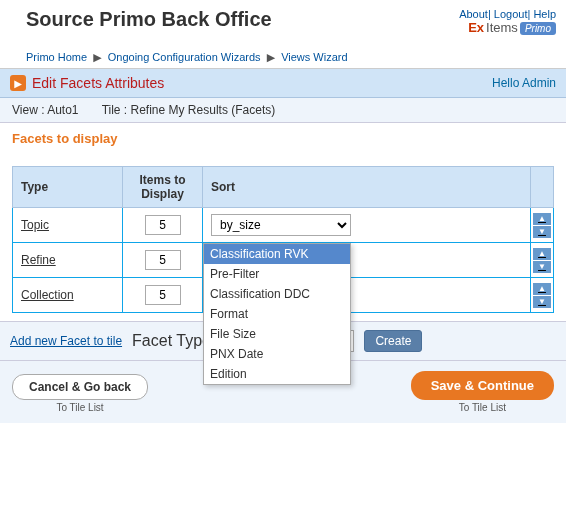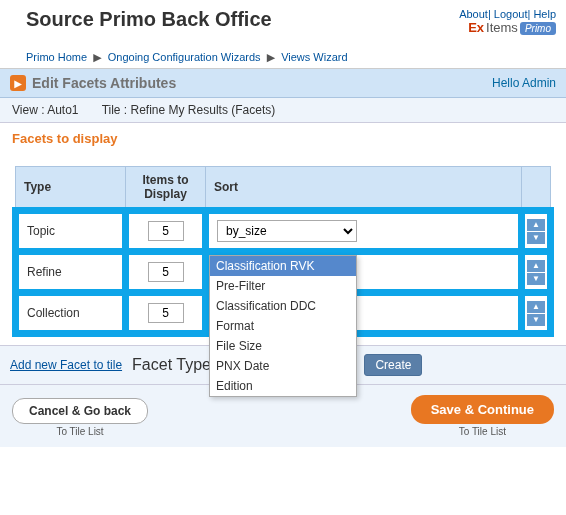--- a/index.html
+++ b/index.html
@@ -50,22 +50,22 @@
     .page-header-bar {
       background: #d0e4f7;
       padding: 6px 10px;
       display: flex;
       align-items: center;
       justify-content: space-between;
       border-bottom: 1px solid #aac4e0;
     }
     .page-header-bar .page-title {
       font-size: 14px;
-      font-weight: bold;
-      color: #737373;
+      font-weight: normal;
+      color: #b91c1c;
     }
     .page-header-bar .arrow-icon {
       width: 16px;
       height: 16px;
       background: #e87722;
       border-radius: 3px;
       display: inline-flex;
       align-items: center;
       justify-content: center;
       color: white;
@@ -111,22 +111,23 @@
       font-weight: bold;
       color: #333;
       text-align: center;
       vertical-align: middle;
     }
     .facets-table th.type-col { text-align: left; width: 110px; }
     .facets-table th.items-col { width: 80px; }
     .facets-table th.sort-col { text-align: left; }
     .facets-table td {
       padding: 6px 8px;
-      border: 7px solid #0ea5e9;
+      border: 1px solid #0ea5e9;
       vertical-align: middle;
+      text-decoration: underline;
     }
     .facets-table td.type-cell {
       font-size: 12px;
       color: #333;
     }
     .facets-table td.items-cell {
       text-align: center;
     }
     .facets-table input[type="text"] {
       width: 36px;

